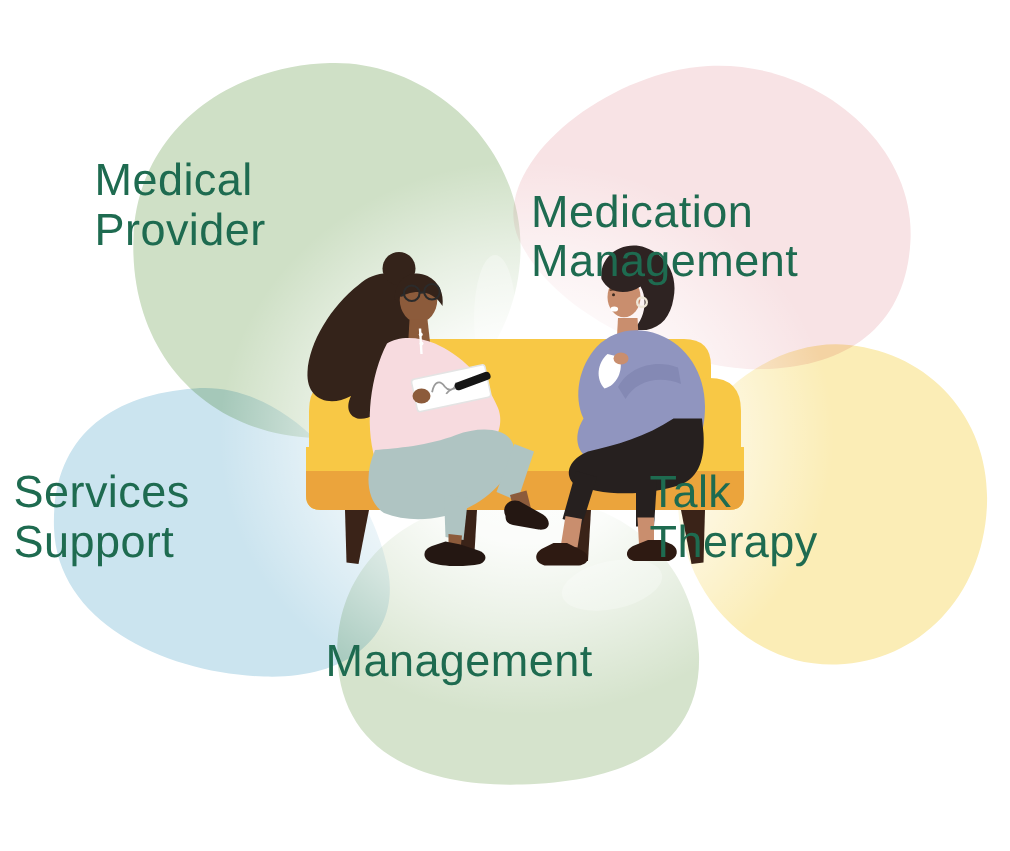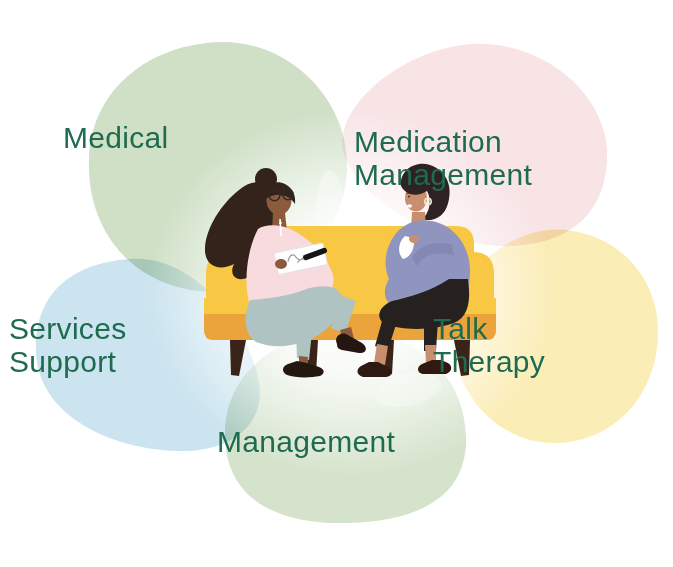--- a/index.html
+++ b/index.html
@@ -112,20 +112,21 @@
       <path fill="#26201F" d="M 424,320 L 438,320 L 436,351 L 424,351 Z"></path>
       <path fill="#C98E6E" d="M 377,344 L 388,346 L 385,365 L 374,363 Z"></path>
       <path fill="#C98E6E" d="M 425,345 L 436,345 L 436,362 L 426,363 Z"></path>
       <path fill="#2E1A12" d="M 361,366 C 356,369 356,375 363,377 L 386,377 C 393,376 394,370 388,367 L 378,362 L 369,362 Z"></path>
       <path fill="#2E1A12" d="M 448,363 C 453,366 452,372 446,374 L 423,374 C 417,373 416,367 422,364 L 432,360 L 441,360 Z"></path>
     </g>
   </svg>
 
   <div class="label" id="lbl-medical">
     <span>Medical</span>
+    <span>Provider</span>
   </div>
   <div class="label" id="lbl-medication">
     <span>Medication</span>
     <span>Management</span>
   </div>
   <div class="label" id="lbl-support">
     <span>Services</span>
     <span>Support</span>
   </div>
   <div class="label" id="lbl-talk">

